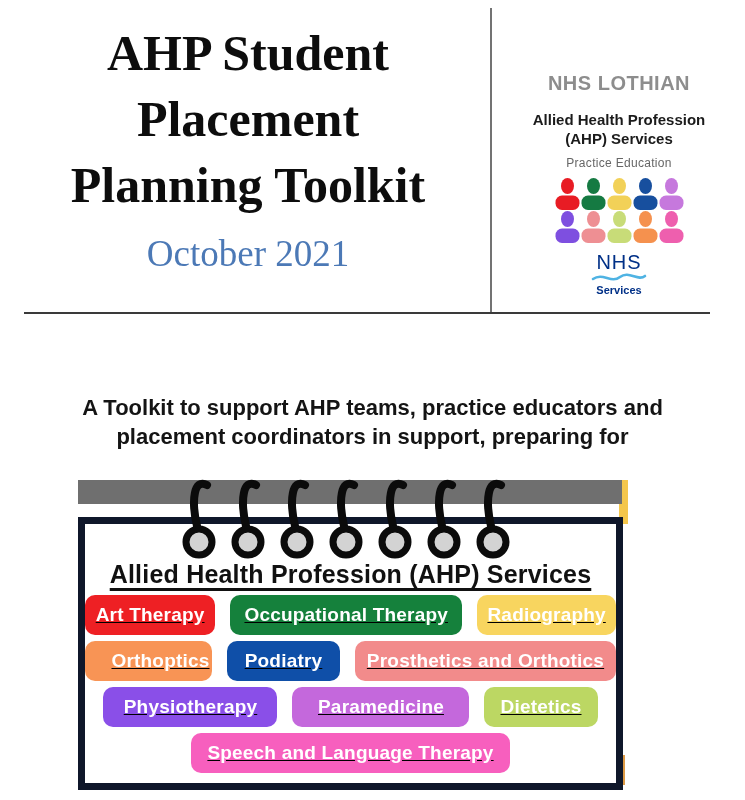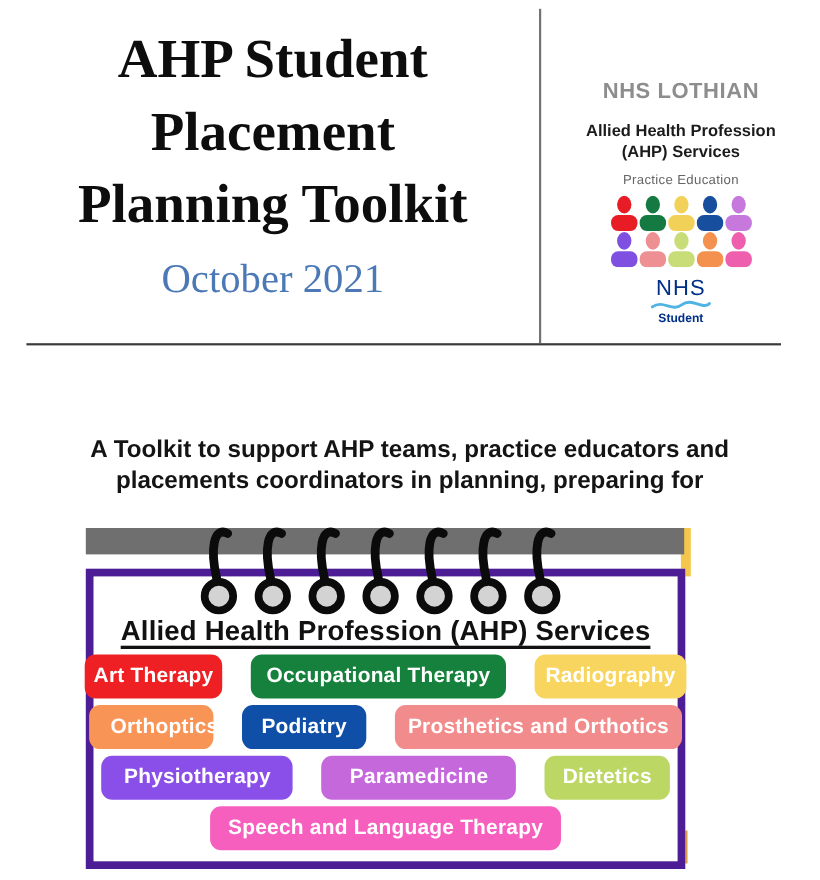--- a/index.html
+++ b/index.html
@@ -39,29 +39,29 @@
   }
   .intro div{white-space:nowrap;}
 
   
   .graphic{position:absolute;left:78px;top:478px;width:550px;height:312px;}
   .g-accent-top{position:absolute;right:0;top:2px;width:9px;height:44px;background:#f4c64c;z-index:0;}
   .g-accent-bottom{position:absolute;right:3px;bottom:5px;width:6px;height:30px;background:#dd9a45;z-index:0;}
   .g-topbar{position:absolute;left:0;top:2px;width:544px;height:24px;background:#6f6f6f;z-index:1;}
   .g-page{
     position:absolute;left:0;top:39px;width:545px;height:273px;box-sizing:border-box;
-    background:#ffffff;border:7px solid #4c1d95;z-index:2;
+    background:#ffffff;border:7px solid #0f172a;z-index:2;
   }
   .g-rings{position:absolute;left:104px;top:0;display:flex;gap:12px;z-index:3;}
   .g-heading{
     margin-top:36px;text-align:center;font-size:25px;font-weight:bold;color:#111111;
     letter-spacing:.2px;text-decoration:underline;text-decoration-thickness:2.5px;text-underline-offset:5px;
     white-space:nowrap;
   }
-  .badge-row{display:flex;justify-content:center;gap:26px;margin-top:6px;}
+  .badge-row{display:flex;justify-content:center;gap:15px;margin-top:6px;text-decoration:underline;}
   .badge{
     height:40px;border-radius:10px;color:#ffffff;font-weight:bold;font-size:19px;
     display:flex;align-items:center;justify-content:center;box-sizing:border-box;
     padding:0 16px;white-space:nowrap;letter-spacing:.2px;
   }
 </style>
 </head>
 <body>
 
 <div class="title-block">
@@ -125,27 +125,27 @@
           <ellipse cx="12.5" cy="8" rx="6.5" ry="8" fill="#ee5fae"></ellipse>
           <rect x="0.5" y="17.5" width="24" height="14.5" rx="6.5" fill="#ee5fae"></rect>
         </svg>
       </div>
     </div>
   <div class="nhs-logo">
     <div class="nhs-word" id="nhs-word" style="color: rgb(0, 48, 135);">NHS</div>
     <svg width="58" height="11" viewBox="0 0 58 11">
       <path id="nhs-wave" d="M3 7 C 13 0, 21 12, 30 5 C 39 -2, 48 10, 55 4" fill="none" stroke-width="2.6" stroke-linecap="round" stroke="#4fb3e3"></path>
     </svg>
-    <div class="nhs-region" id="nhs-region" style="color: rgb(0, 48, 135);">Student</div>
+    <div class="nhs-region" id="nhs-region" style="color: rgb(0, 48, 135);">Services</div>
   </div>
 </div>
 
 <div class="intro">
   <div>A Toolkit to support AHP teams, practice educators and</div>
-  <div>placements coordinators in planning, preparing for</div>
+  <div>placement coordinators in support, preparing for</div>
 </div>
 
 <div class="graphic">
   <div class="g-accent-top"></div>
   <div class="g-accent-bottom"></div>
   <div class="g-topbar"></div>
   <div class="g-rings" id="rings-row">
       <svg width="37" height="84" viewBox="0 0 37 84">
         <path d="M25 7 C 12 0, 9 22, 15 48" fill="none" stroke="#0b0b0b" stroke-width="8" stroke-linecap="round"></path>
         <circle cx="17" cy="64" r="13" fill="#d3d3d3" stroke="#0b0b0b" stroke-width="7"></circle>

